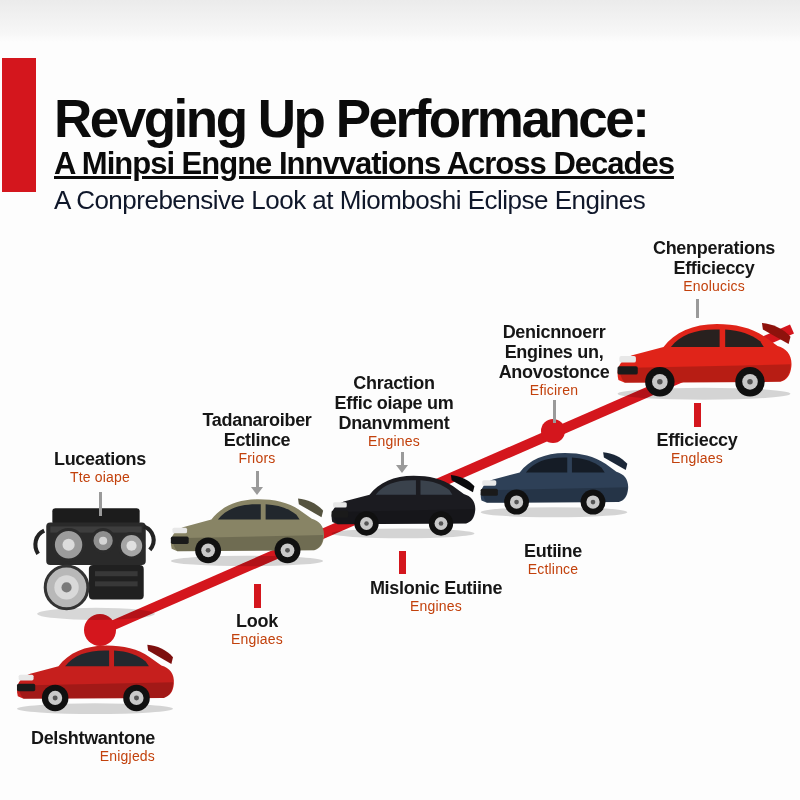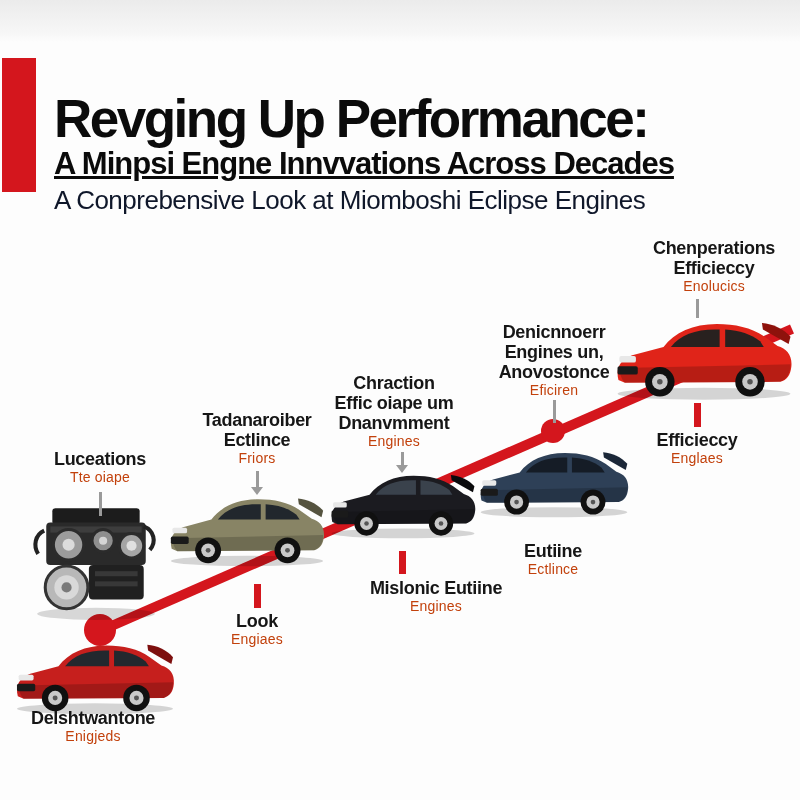--- a/index.html
+++ b/index.html
@@ -200,18 +200,18 @@
       <div class="conn conn-red" style="background: rgb(212, 22, 29); left: 398.5px; top: 551px; height: 23px;"></div>
       <div class="callout" style="left: 553px; top: 541px;">
         <span class="b">Eutiine</span>
         <span class="i">Ectlince</span>
       </div>
       <div class="callout" style="left: 697px; top: 430px;">
         <span class="b">Efficieccy</span>
         <span class="i">Englaes</span>
       </div>
       <div class="conn conn-red" style="background: rgb(212, 22, 29); left: 693.5px; top: 403px; height: 24px;"></div>
-      <div class="callout" style="left: 93px; top: 708px;">
+      <div class="callout" style="left: 93px; top: 728px; text-align: right;">
         <span class="b">Delshtwantone</span>
         <span class="i">Enigjeds</span>
       </div>
     </div>
 </div>
 
 </body></html>

